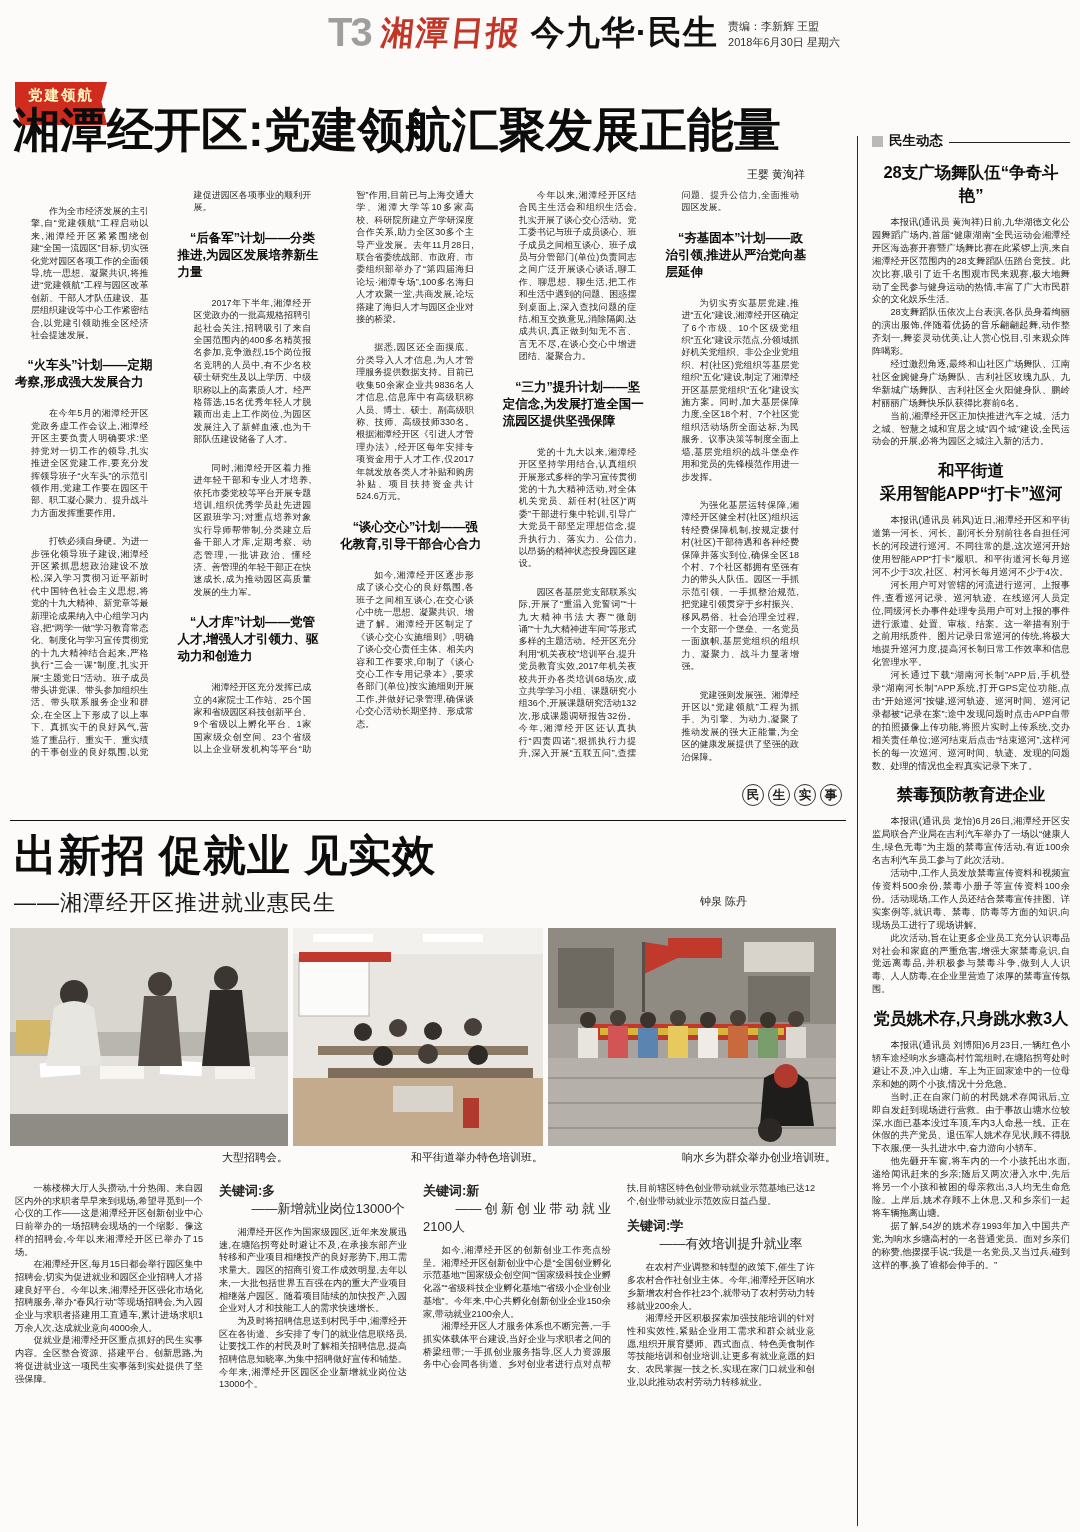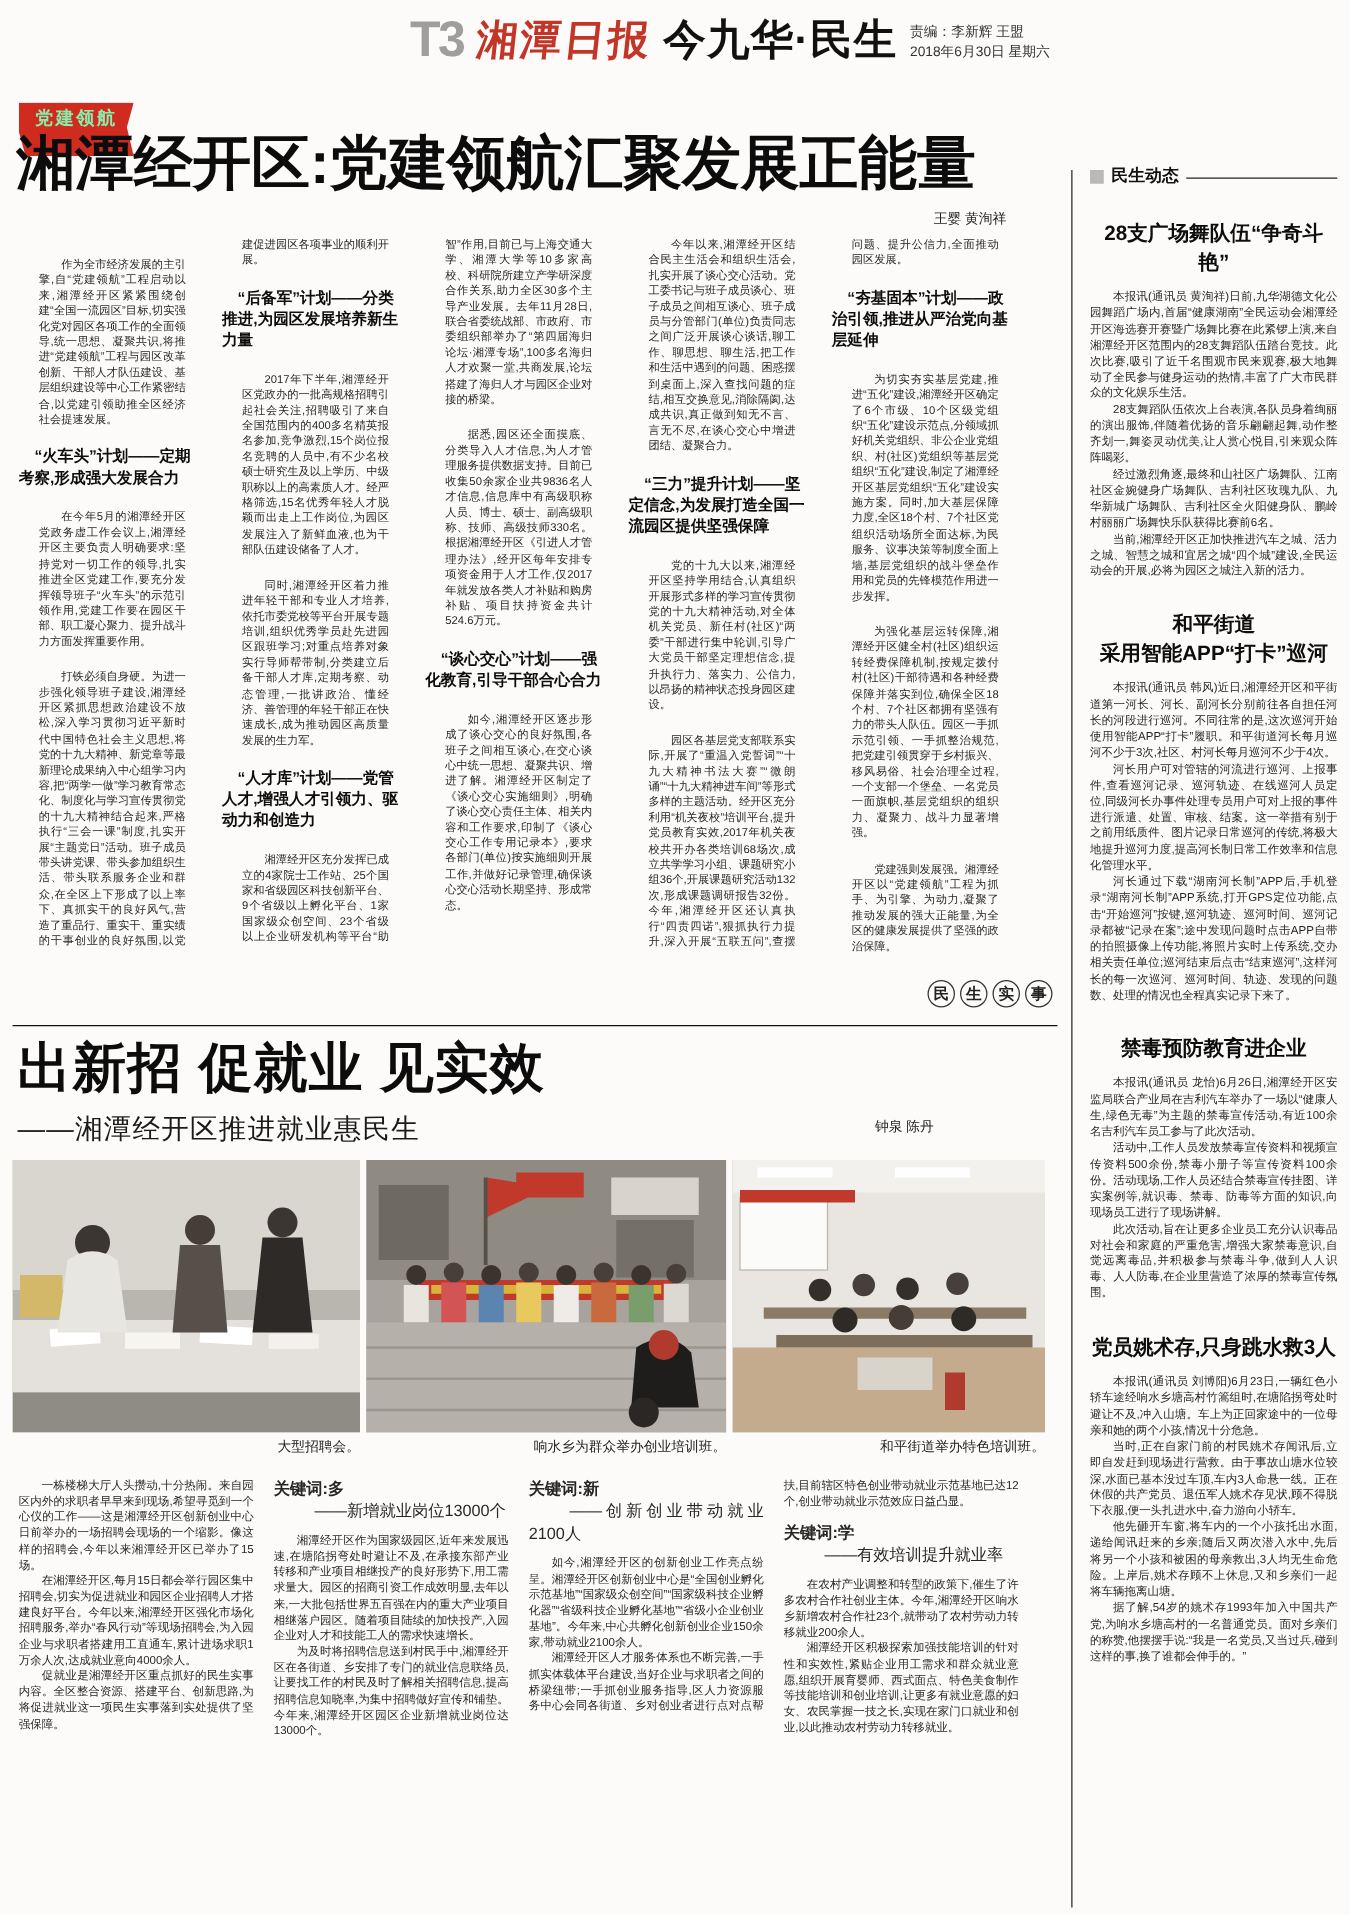--- a/index.html
+++ b/index.html
@@ -10,21 +10,21 @@
   }
   
   #hdr{position:absolute;left:328px;top:12px;display:flex;align-items:flex-end;gap:10px;}
   #hdr .pageno{font-size:40px;font-weight:bold;color:#9e9e9e;line-height:40px;letter-spacing:-2px;}
   #hdr .masthead{font-size:33px;font-weight:bold;color:#c23527;line-height:38px;
     font-family:"Liberation Serif", serif;transform:skewX(-6deg);letter-spacing:2px;}
   #hdr .section{font-size:34px;font-weight:900;color:#111;line-height:40px;letter-spacing:1px;}
   #hdr .issue{font-size:11px;color:#333;line-height:16px;padding-bottom:2px;white-space:nowrap;}
   
   #badge{position:absolute;left:15px;top:82px;width:92px;height:43px;background:#cf2b1f;
-    color:#86efac;font-size:14.5px;font-weight:bold;text-align:center;line-height:26px;
+    color:#fef9c3;font-size:14.5px;font-weight:bold;text-align:center;line-height:26px;
     clip-path:polygon(0 0,100% 0,94% 46%,100% 100%,6% 100%,0 54%);letter-spacing:2px;}
   #lead-headline{position:absolute;left:13px;top:102px;width:815px;
     font-size:47px;font-weight:900;letter-spacing:0px;line-height:56px;color:#0c0c0c;}
   #lead-byline{position:absolute;left:15px;top:167px;width:790px;text-align:right;font-size:11px;color:#222;}
   #lead-body{position:absolute;left:15px;top:189px;width:800px;height:588px;overflow:hidden;
     column-count:5;column-gap:13px;column-fill:balance;
     font-size:9px;line-height:12.4px;text-align:justify;color:#272727;}
   #lead-body p{margin:16px;text-indent:2em;}
   #lead-body h3.sub{font-size:12.5px;line-height:17px;font-weight:bold;color:#0d0d0d;
     margin:9px 0 7px 0;text-align:left;text-indent:1em;break-inside:avoid;}
@@ -49,21 +49,21 @@
   #jobs-body .kw{break-inside:avoid;margin:10px 0 8px 0;}
   #jobs-body .kw .k1{font-size:13px;font-weight:bold;line-height:18px;}
   #jobs-body .kw .k2{font-size:13px;font-weight:normal;line-height:18px;text-indent:2.5em;}
   
   #vline{position:absolute;left:857px;top:136px;height:1390px;border-left:1px solid #2a2a2a;}
   #sidebar{position:absolute;left:872px;top:132px;width:198px;height:1400px;overflow:hidden;}
   .sb-header{display:flex;align-items:center;gap:6px;}
   .sb-header .sq{width:11px;height:11px;background:#b9b9b9;}
   .sb-header .lbl{font-size:13.5px;font-weight:bold;color:#111;white-space:nowrap;}
   .sb-header .ln{flex:1;border-top:1.5px solid #222;margin-top:3px;}
-  .sb-article{margin-top:26px;}
+  .sb-article{margin-top:11px;}
   .sb-title{font-size:16.5px;font-weight:bold;text-align:center;line-height:23px;color:#0d0d0d;margin-bottom:9px;}
   .sb-article p{margin:0;font-size:9.2px;line-height:12.9px;text-align:justify;text-indent:2em;color:#272727;}
 </style>
 </head>
 <body>
 
 <div id="hdr">
   <div class="pageno">T3</div>
   <div class="masthead">湘潭日报</div>
   <div class="section">今九华·民生</div>
@@ -126,20 +126,46 @@
         <circle cx="64" cy="66" r="14" fill="#3b3632"></circle>
         <path d="M44 80 q20 -14 40 0 l8 58 h-56 z" fill="#e8e6e1"></path>
         <circle cx="150" cy="56" r="12" fill="#443d38"></circle>
         <path d="M134 68 h32 l6 70 h-44 z" fill="#57504a"></path>
         <circle cx="216" cy="50" r="12" fill="#3b3632"></circle>
         <path d="M200 62 h32 l8 76 h-48 z" fill="#2e2a27"></path>
         <rect x="0" y="186" width="278" height="32" fill="#8f8c86"></rect>
       </svg>
     </div>
     <div class="caption">大型招聘会。</div>
+  </div>
+  <div>
+    <div class="photo" style="width:250px">
+      <svg width="250" height="218" viewBox="0 0 250 218">
+        <rect width="250" height="218" fill="#e9e6e1"></rect>
+        <rect width="250" height="26" fill="#f3f1ee"></rect>
+        <rect x="20" y="6" width="60" height="8" fill="#ffffff"></rect>
+        <rect x="130" y="6" width="60" height="8" fill="#ffffff"></rect>
+        <rect x="6" y="30" width="70" height="58" fill="#fbfbf9" stroke="#b9b5ae"></rect>
+        <rect x="6" y="24" width="92" height="10" fill="#c0392b"></rect>
+        <rect x="0" y="150" width="250" height="68" fill="#c5ab8e"></rect>
+        <rect x="20" y="120" width="215" height="10" fill="#9c8independ66" fill-opacity="0"></rect>
+        <rect x="25" y="118" width="210" height="9" fill="#8a7a66"></rect>
+        <rect x="35" y="140" width="205" height="10" fill="#7d6e5b"></rect>
+        <circle cx="70" cy="104" r="9" fill="#352f2b"></circle>
+        <circle cx="105" cy="100" r="9" fill="#473f39"></circle>
+        <circle cx="140" cy="103" r="9" fill="#352f2b"></circle>
+        <circle cx="180" cy="99" r="9" fill="#473f39"></circle>
+        <circle cx="90" cy="128" r="10" fill="#2e2a26"></circle>
+        <circle cx="135" cy="126" r="10" fill="#453d36"></circle>
+        <circle cx="185" cy="127" r="10" fill="#2e2a26"></circle>
+        <rect x="100" y="158" width="60" height="26" fill="#d8d3cb"></rect>
+        <rect x="170" y="170" width="16" height="30" fill="#b03a2e"></rect>
+      </svg>
+    </div>
+    <div class="caption">和平街道举办特色培训班。</div>
   </div>
   <div>
     <div class="photo" style="width:288px">
       <svg width="288" height="218" viewBox="0 0 288 218">
         <rect width="288" height="218" fill="#a8a49d"></rect>
         <rect width="288" height="96" fill="#8f8a82"></rect>
         <rect x="10" y="20" width="56" height="60" fill="#6e6961"></rect>
         <rect x="196" y="14" width="70" height="30" fill="#d8d4cc"></rect>
         <rect x="200" y="48" width="62" height="46" fill="#746f67"></rect>
         <rect x="120" y="10" width="54" height="20" fill="#c0392b"></rect>
@@ -167,46 +193,20 @@
         </g>
         <rect x="0" y="130" width="288" height="88" fill="#b5b1aa"></rect>
         <path d="M0 150 H288 M0 175 H288 M0 200 H288" stroke="#9b978f" stroke-width="2"></path>
         <path d="M216 150 q26 -16 44 4 l6 44 h-54 z" fill="#1f1d1b"></path>
         <circle cx="238" cy="148" r="12" fill="#b03a2e"></circle>
         <circle cx="222" cy="202" r="12" fill="#2a2724"></circle>
       </svg>
     </div>
     <div class="caption">响水乡为群众举办创业培训班。</div>
   </div>
-  <div>
-    <div class="photo" style="width:250px">
-      <svg width="250" height="218" viewBox="0 0 250 218">
-        <rect width="250" height="218" fill="#e9e6e1"></rect>
-        <rect width="250" height="26" fill="#f3f1ee"></rect>
-        <rect x="20" y="6" width="60" height="8" fill="#ffffff"></rect>
-        <rect x="130" y="6" width="60" height="8" fill="#ffffff"></rect>
-        <rect x="6" y="30" width="70" height="58" fill="#fbfbf9" stroke="#b9b5ae"></rect>
-        <rect x="6" y="24" width="92" height="10" fill="#c0392b"></rect>
-        <rect x="0" y="150" width="250" height="68" fill="#c5ab8e"></rect>
-        <rect x="20" y="120" width="215" height="10" fill="#9c8independ66" fill-opacity="0"></rect>
-        <rect x="25" y="118" width="210" height="9" fill="#8a7a66"></rect>
-        <rect x="35" y="140" width="205" height="10" fill="#7d6e5b"></rect>
-        <circle cx="70" cy="104" r="9" fill="#352f2b"></circle>
-        <circle cx="105" cy="100" r="9" fill="#473f39"></circle>
-        <circle cx="140" cy="103" r="9" fill="#352f2b"></circle>
-        <circle cx="180" cy="99" r="9" fill="#473f39"></circle>
-        <circle cx="90" cy="128" r="10" fill="#2e2a26"></circle>
-        <circle cx="135" cy="126" r="10" fill="#453d36"></circle>
-        <circle cx="185" cy="127" r="10" fill="#2e2a26"></circle>
-        <rect x="100" y="158" width="60" height="26" fill="#d8d3cb"></rect>
-        <rect x="170" y="170" width="16" height="30" fill="#b03a2e"></rect>
-      </svg>
-    </div>
-    <div class="caption">和平街道举办特色培训班。</div>
-  </div>
 </div>
 
 <div id="jobs-body">
     <p>一栋楼梯大厅人头攒动,十分热闹。来自园区内外的求职者早早来到现场,希望寻觅到一个心仪的工作——这是湘潭经开区创新创业中心日前举办的一场招聘会现场的一个缩影。像这样的招聘会,今年以来湘潭经开区已举办了15场。</p>
     <p>在湘潭经开区,每月15日都会举行园区集中招聘会,切实为促进就业和园区企业招聘人才搭建良好平台。今年以来,湘潭经开区强化市场化招聘服务,举办“春风行动”等现场招聘会,为入园企业与求职者搭建用工直通车,累计进场求职1万余人次,达成就业意向4000余人。</p>
     <p>促就业是湘潭经开区重点抓好的民生实事内容。全区整合资源、搭建平台、创新思路,为将促进就业这一项民生实事落到实处提供了坚强保障。</p>
     <div class="kw">
       <div class="k1">关键词:多</div>
       <div class="k2">——新增就业岗位13000个</div>
     </div>

